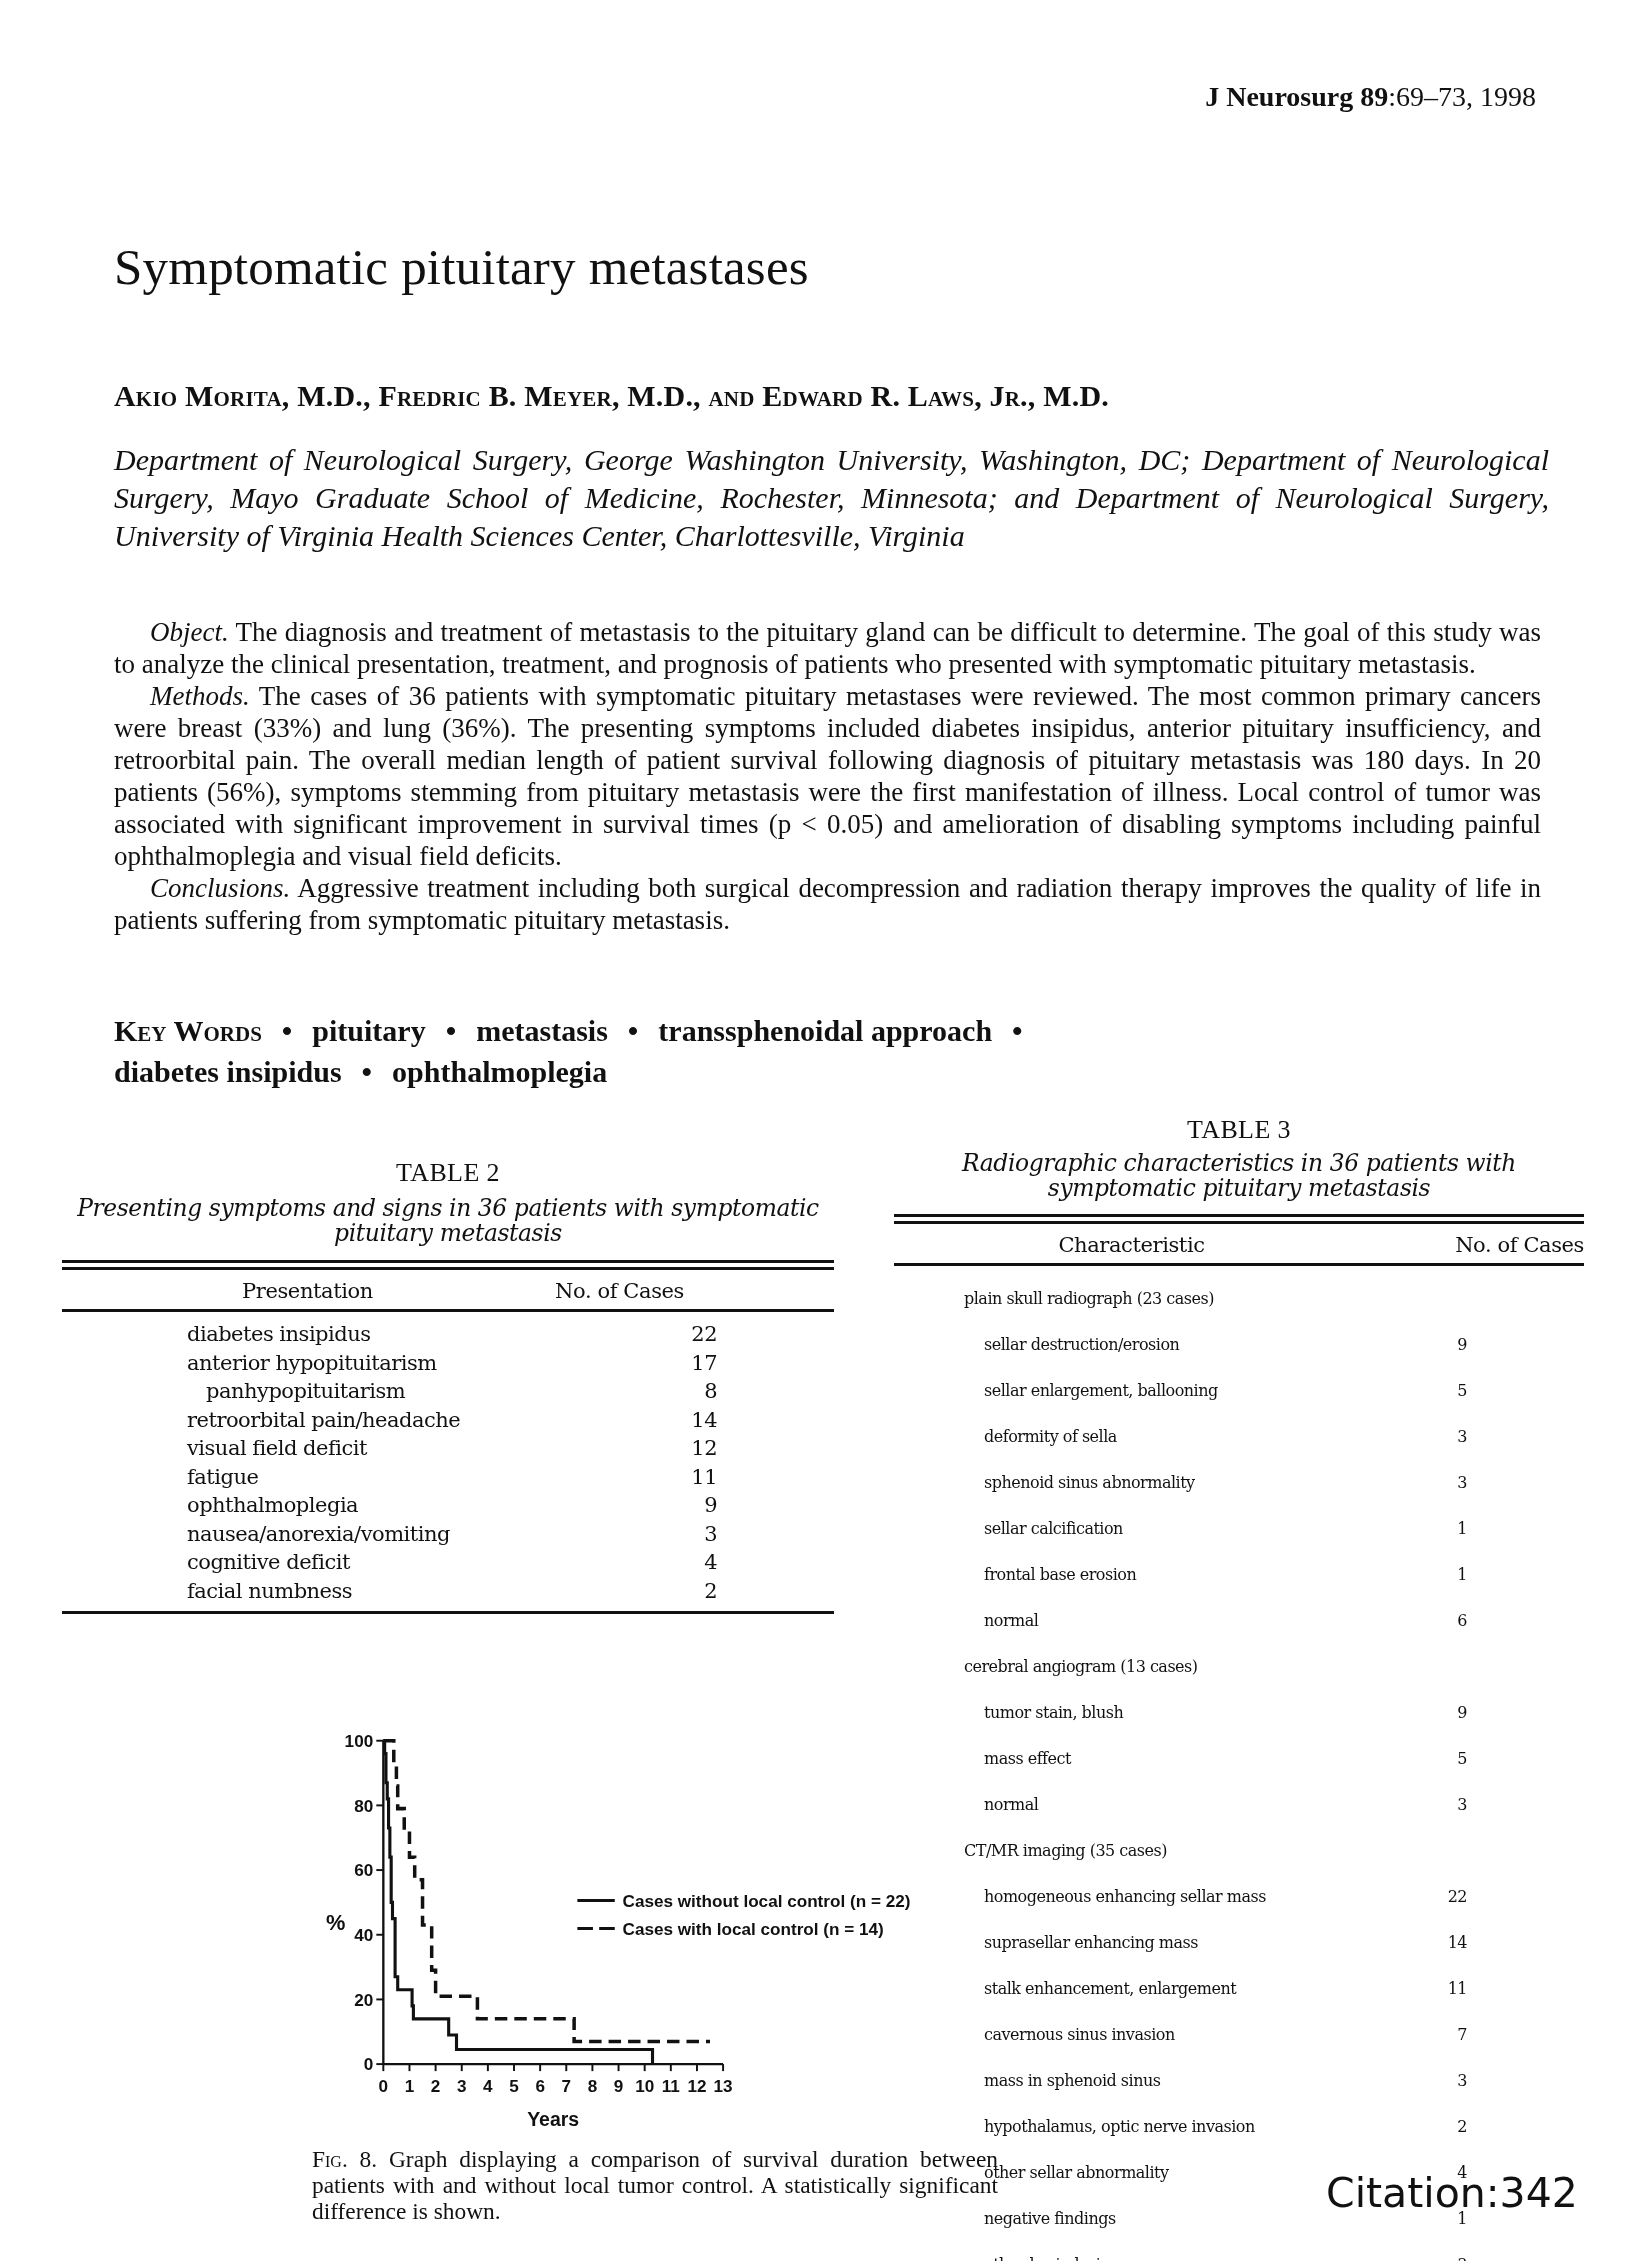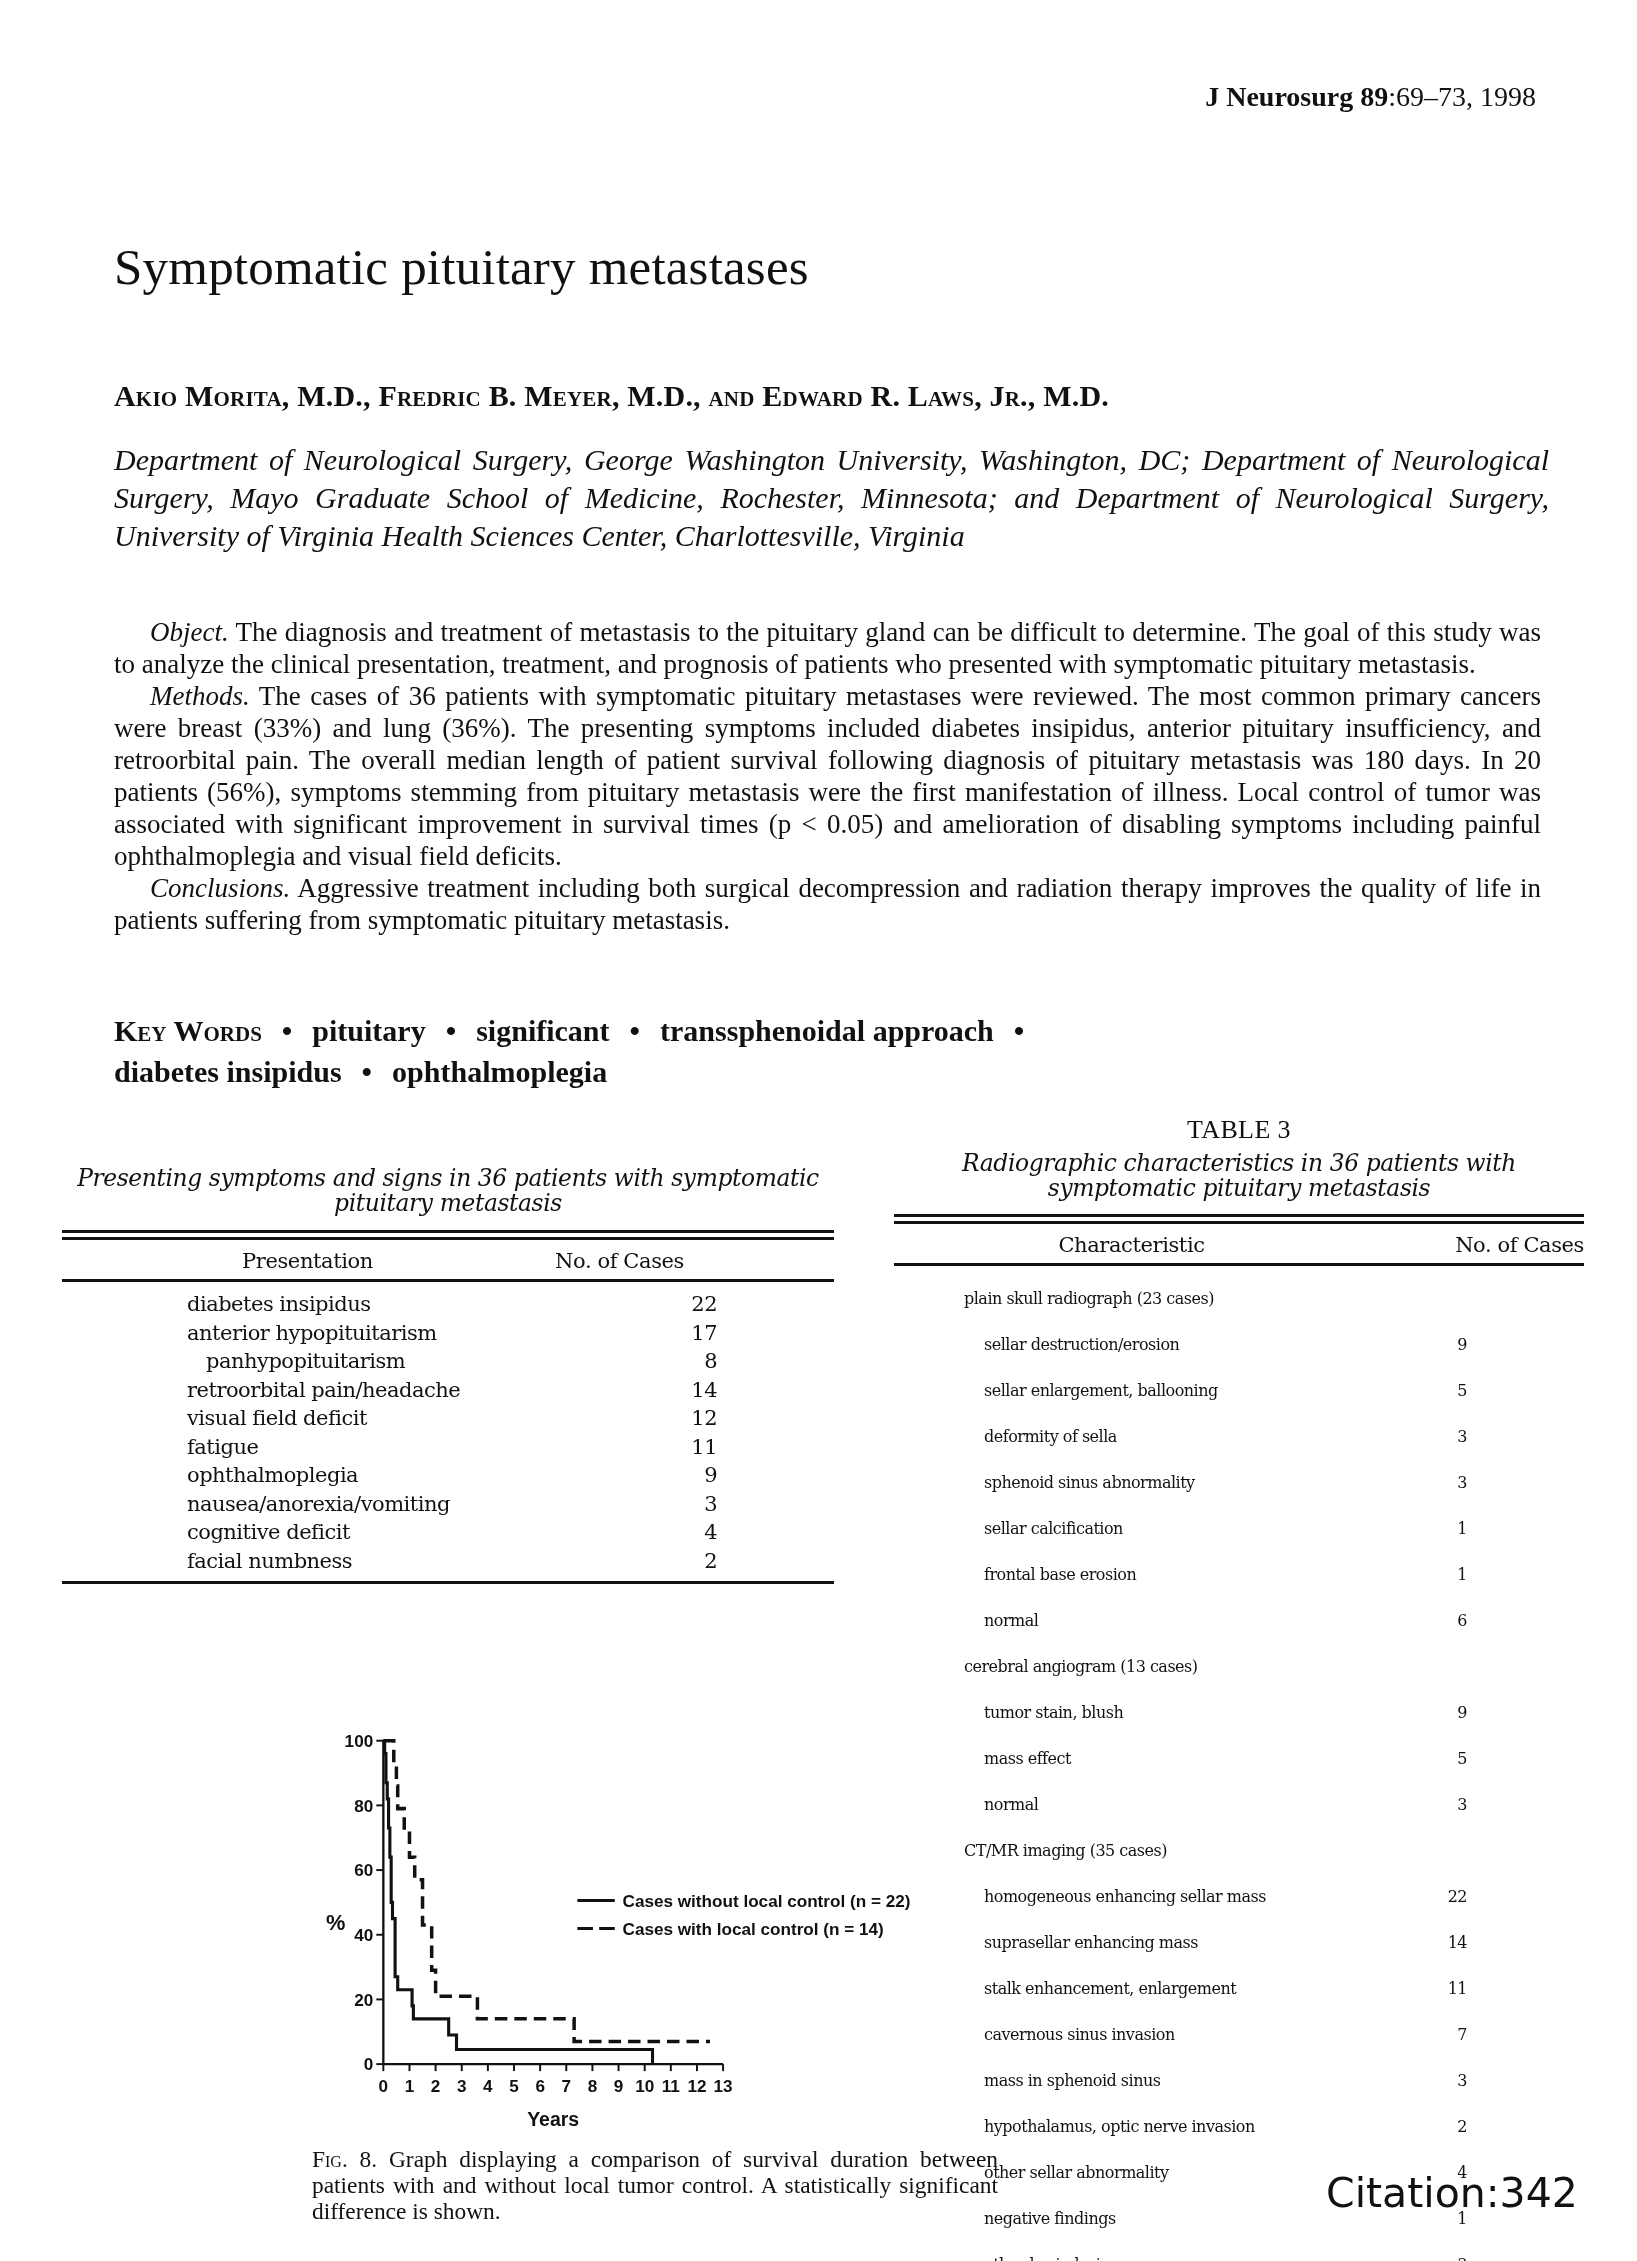--- a/index.html
+++ b/index.html
@@ -56,25 +56,26 @@
 <div id="authors" class="abs">Akio Morita, M.D., Fredric B. Meyer, M.D., and Edward R. Laws, Jr., M.D.</div>
 <div id="affiliation" class="abs">Department of Neurological Surgery, George Washington University, Washington, DC; Department of Neurological Surgery, Mayo Graduate School of Medicine, Rochester, Minnesota; and Department of Neurological Surgery, University of Virginia Health Sciences Center, Charlottesville, Virginia</div>
 
 <div id="abstract" class="abs">
   <p><i>Object.</i><span> The diagnosis and treatment of metastasis to the pituitary gland can be difficult to determine. The goal of this study was to analyze the clinical presentation, treatment, and prognosis of patients who presented with symptomatic pituitary metastasis.</span></p>
   <p><i>Methods.</i><span> The cases of 36 patients with symptomatic pituitary metastases were reviewed. The most common primary cancers were breast (33%) and lung (36%). The presenting symptoms included diabetes insipidus, anterior pituitary insufficiency, and retroorbital pain. The overall median length of patient survival following diagnosis of pituitary metastasis was 180 days. In 20 patients (56%), symptoms stemming from pituitary metastasis were the first manifestation of illness. Local control of tumor was associated with significant improvement in survival times (p &lt; 0.05) and amelioration of disabling symptoms including painful ophthalmoplegia and visual field deficits.</span></p>
   <p><i>Conclusions.</i><span> Aggressive treatment including both surgical decompression and radiation therapy improves the quality of life in patients suffering from symptomatic pituitary metastasis.</span></p>
 </div>
 
 <div id="keywords" class="abs">
-  <span class="kw-head">Key Words</span><span class="sep">•</span><span>pituitary</span><span class="sep">•</span><span>significant</span><span class="sep">•</span><span>transsphenoidal approach</span><span class="sep">•</span><br>
+  <span class="kw-head">Key Words</span><span class="sep">•</span><span>pituitary</span><span class="sep">•</span><span>metastasis</span><span class="sep">•</span><span>transsphenoidal approach</span><span class="sep">•</span><br>
   <span>diabetes insipidus</span><span class="sep">•</span><span>ophthalmoplegia</span>
 </div>
 
 <div id="table2" class="abs">
+  <div class="tbl-title">TABLE 2</div>
   <div class="tbl-caption" style="margin:7.8px 7.8px 14px;">Presenting symptoms and signs in 36 patients with symptomatic pituitary metastasis</div>
   <div class="rule-double"></div>
   <div class="tbl-head">
     <span class="c1">Presentation</span>
     <span class="c2">No. of Cases</span>
   </div>
   <div class="rule-single" style="margin-bottom:7.8px;"></div>
   <div id="t2-body">
       <div class="tbl-row">
         <span class="c1">diabetes insipidus</span>

